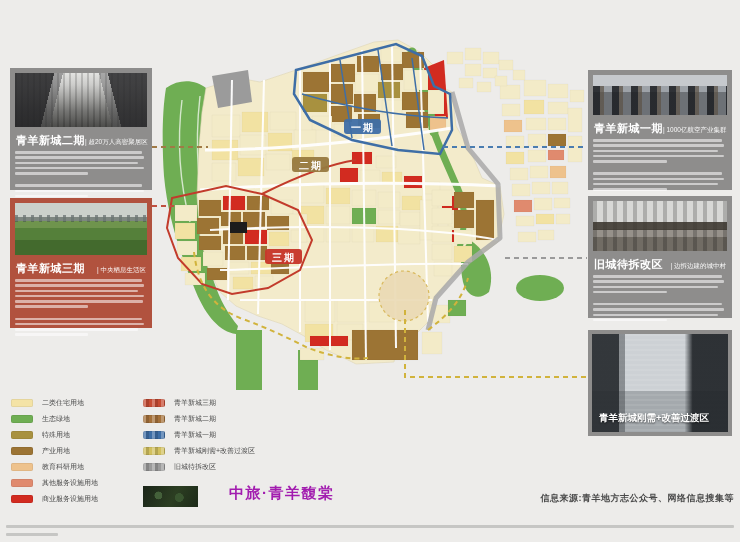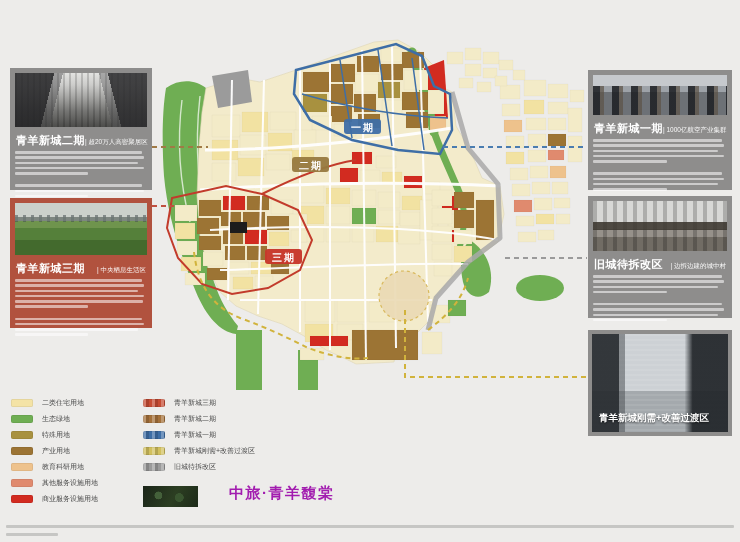--- a/index.html
+++ b/index.html
@@ -431,15 +431,16 @@
         <span class="llabel">青羊新城刚需+改善过渡区</span>
       </div>
       <div class="lrow">
         <span class="sw striped" style="background-color: rgb(155, 155, 155);"></span>
         <span class="llabel">旧城待拆改区</span>
       </div>
     </div>
 
   <div id="brand-thumb"></div>
   <div id="brand-name">中旅·青羊馥棠</div>
+  <div id="source-note">信息来源:青羊地方志公众号、网络信息搜集等</div>
   <div class="disc" style="left:6px;top:525px;width:728px;"></div>
   <div class="disc" style="left:6px;top:533px;width:52px;"></div>
 </div>
 
 </body></html>

